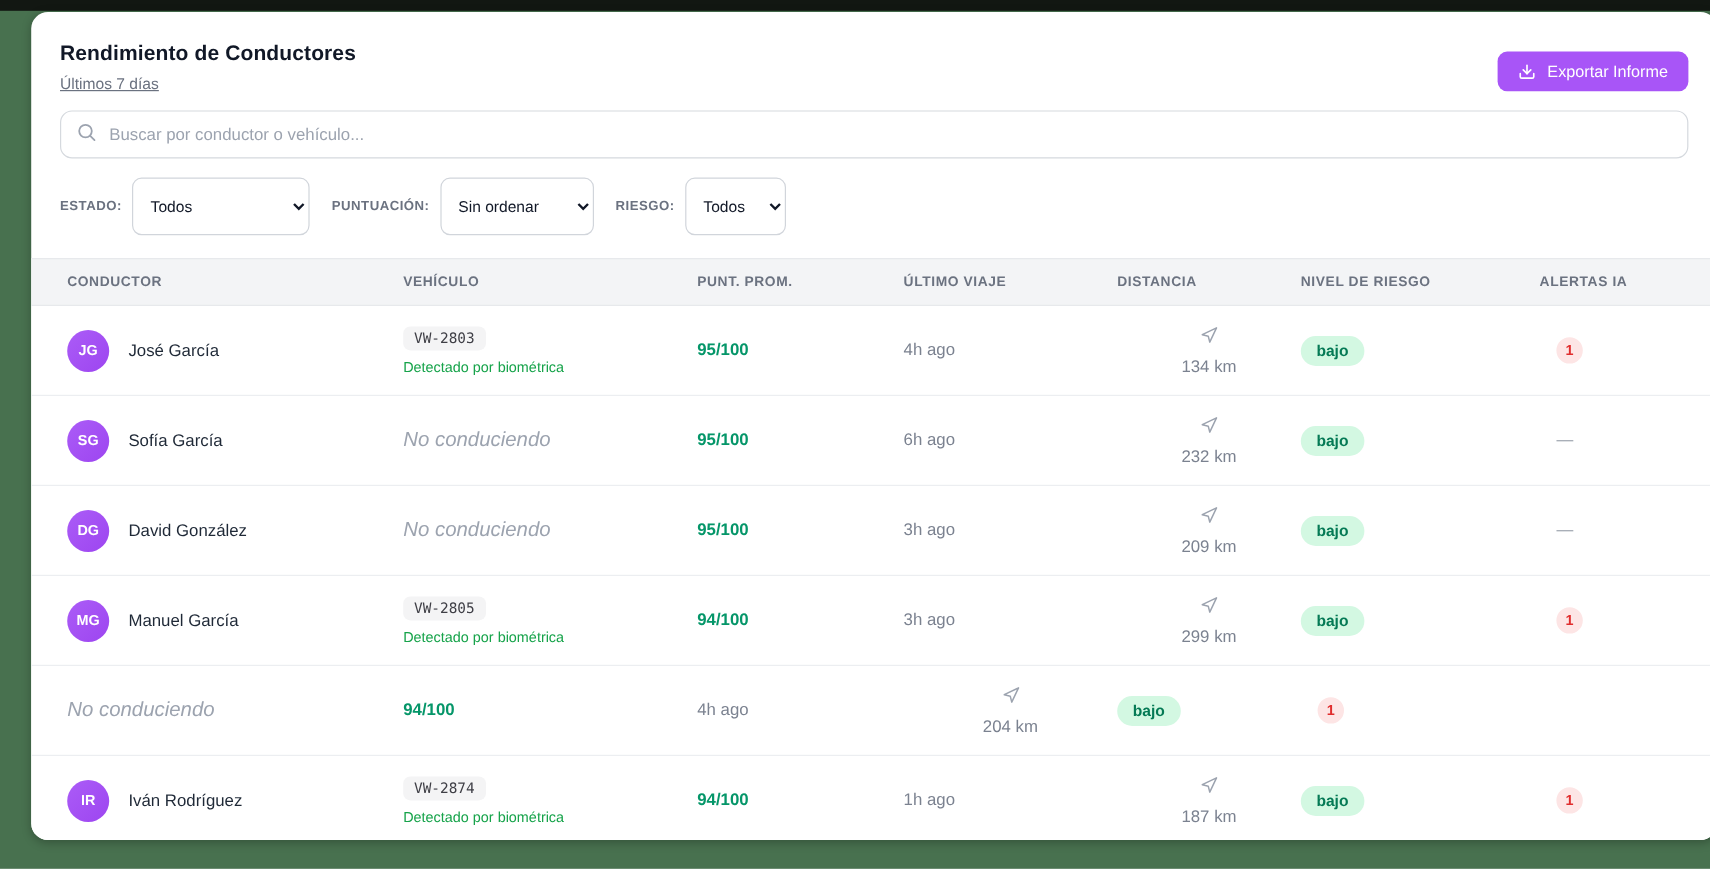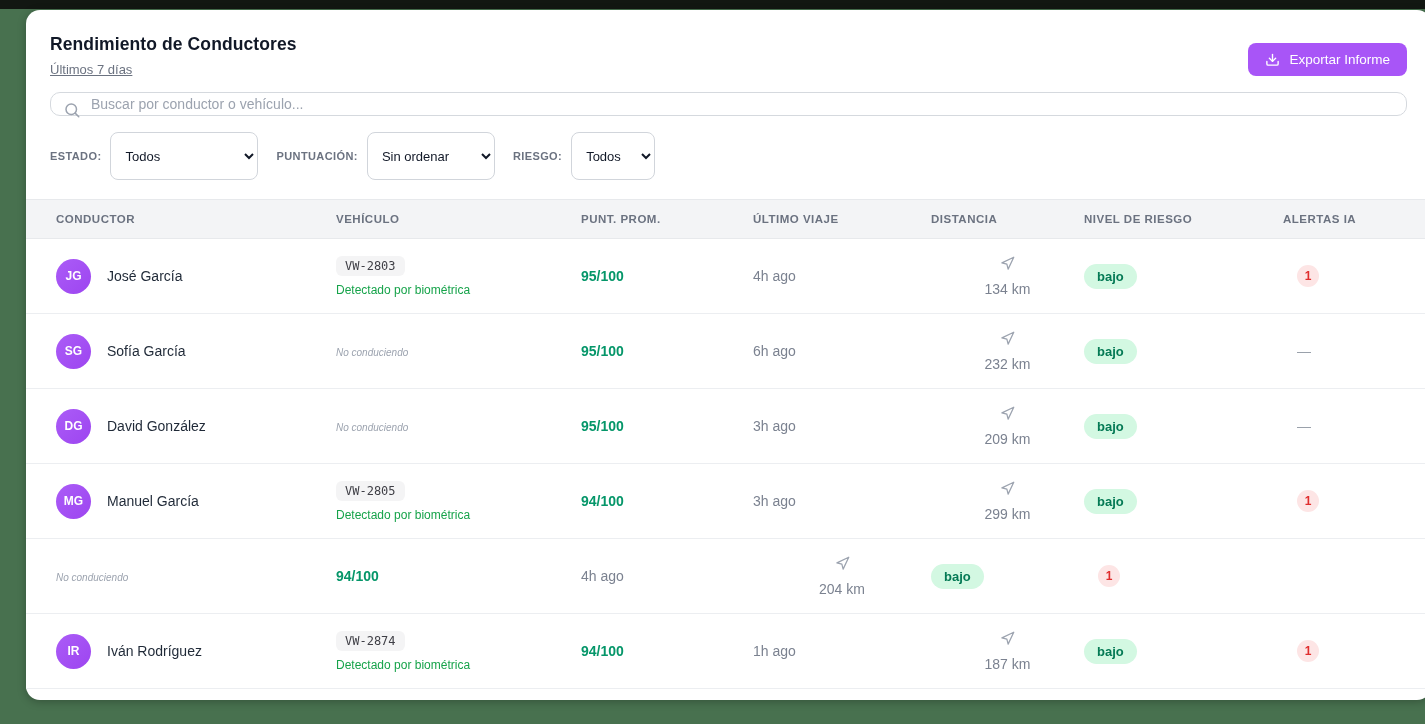--- a/index.html
+++ b/index.html
@@ -9,21 +9,21 @@
   .card{position:absolute;left:26px;top:10px;width:1405px;height:690px;background:#ffffff;
     border-radius:14px;overflow:hidden;box-shadow:0 2px 8px rgba(0,0,0,.25);}
   .pad{padding:0 24px;}
   .card-head{display:flex;justify-content:space-between;align-items:flex-start;padding-top:24px;}
   .title{font-size:17.5px;font-weight:700;color:#111827;letter-spacing:.1px;}
   .subtitle{font-size:13px;color:#6b7280;margin-top:7px;text-decoration:underline;}
   .export-btn{display:flex;align-items:center;gap:9px;background:#a855f7;color:#fff;border:none;
     border-radius:8px;padding:9px 17px;font-size:13.5px;font-family:inherit;cursor:pointer;margin-top:9px;text-align:right;}
   .export-btn svg{display:block;}
   .search-wrap{position:relative;margin-top:15px;}
-  .search-input{width:100%;box-sizing:border-box;height:24px;border:1px solid #d5d9de;border-radius:10px;
+  .search-input{width:100%;box-sizing:border-box;height:40px;border:1px solid #d5d9de;border-radius:10px;
     padding:0 12px 0 40px;font-size:14px;font-family:inherit;color:#111827;outline:none;background:#fff;}
   .search-input::placeholder{color:#9ca3af;}
   .search-icon{position:absolute;left:13px;top:9px;pointer-events:none;}
   .filters{display:flex;align-items:center;gap:18px;margin-top:16px;}
   .fgroup{display:flex;align-items:center;gap:9px;}
   .flabel{font-size:11px;font-weight:700;color:#6b7280;letter-spacing:.4px;}
   .fselect{height:48px;border:1px solid #d1d5db;border-radius:8px;background:#fff;font-size:13px;
     font-family:inherit;color:#111827;padding:0 6px 0 10px;}
   .w1{width:148px}.w2{width:128px}.w3{width:84px}
   .tgrid{display:grid;grid-template-columns:280px 245px 172px 178px 153px 199px 1fr;
@@ -32,21 +32,21 @@
     border-bottom:1px solid #e7e9ec;}
   .th{font-size:11.5px;font-weight:700;color:#6b7280;letter-spacing:.5px;}
   .trow{height:74px;border-bottom:1px solid #eceef1;background:#fff;}
   .c-conductor{display:flex;align-items:center;gap:16px;}
   .avatar{width:35px;height:35px;border-radius:50%;background:linear-gradient(135deg,#ab5cf7,#9d45f0);
     display:flex;align-items:center;justify-content:center;color:#fff;font-size:12px;font-weight:700;flex:none;}
   .driver-name{font-size:14px;color:#1f2937;}
   .veh-badge{display:inline-block;background:#f4f4f5;color:#3f3f46;border-radius:6px;padding:3px 9px;
     font-family:"DejaVu Sans Mono",monospace;font-size:12px;width:fit-content;}
   .veh-bio{display:block;color:#16a34a;font-size:12px;margin-top:7px;}
-  .veh-none{font-size:10px;font-style:italic;color:#9ca3af;}
+  .veh-none{font-size:17px;font-style:italic;color:#9ca3af;}
   .score{font-size:14px;font-weight:700;color:#059669;}
   .muted{font-size:14px;color:#7b8290;}
   .dist{display:flex;align-items:center;gap:7px;font-size:14px;color:#7b8290;flex-direction:column;}
   .risk-badge{display:inline-block;background:#d3f8e2;color:#057a55;border-radius:999px;
     padding:5px 13px;font-size:13px;font-weight:600;width:fit-content;}
   .alert-badge{width:22px;height:22px;border-radius:50%;background:#fde5e5;color:#e02d2d;
     font-size:12px;font-weight:700;display:flex;align-items:center;justify-content:center;margin-left:14px;}
   .alert-empty{color:#9aa1ab;font-size:14px;margin-left:14px;}
 </style>
 </head>

